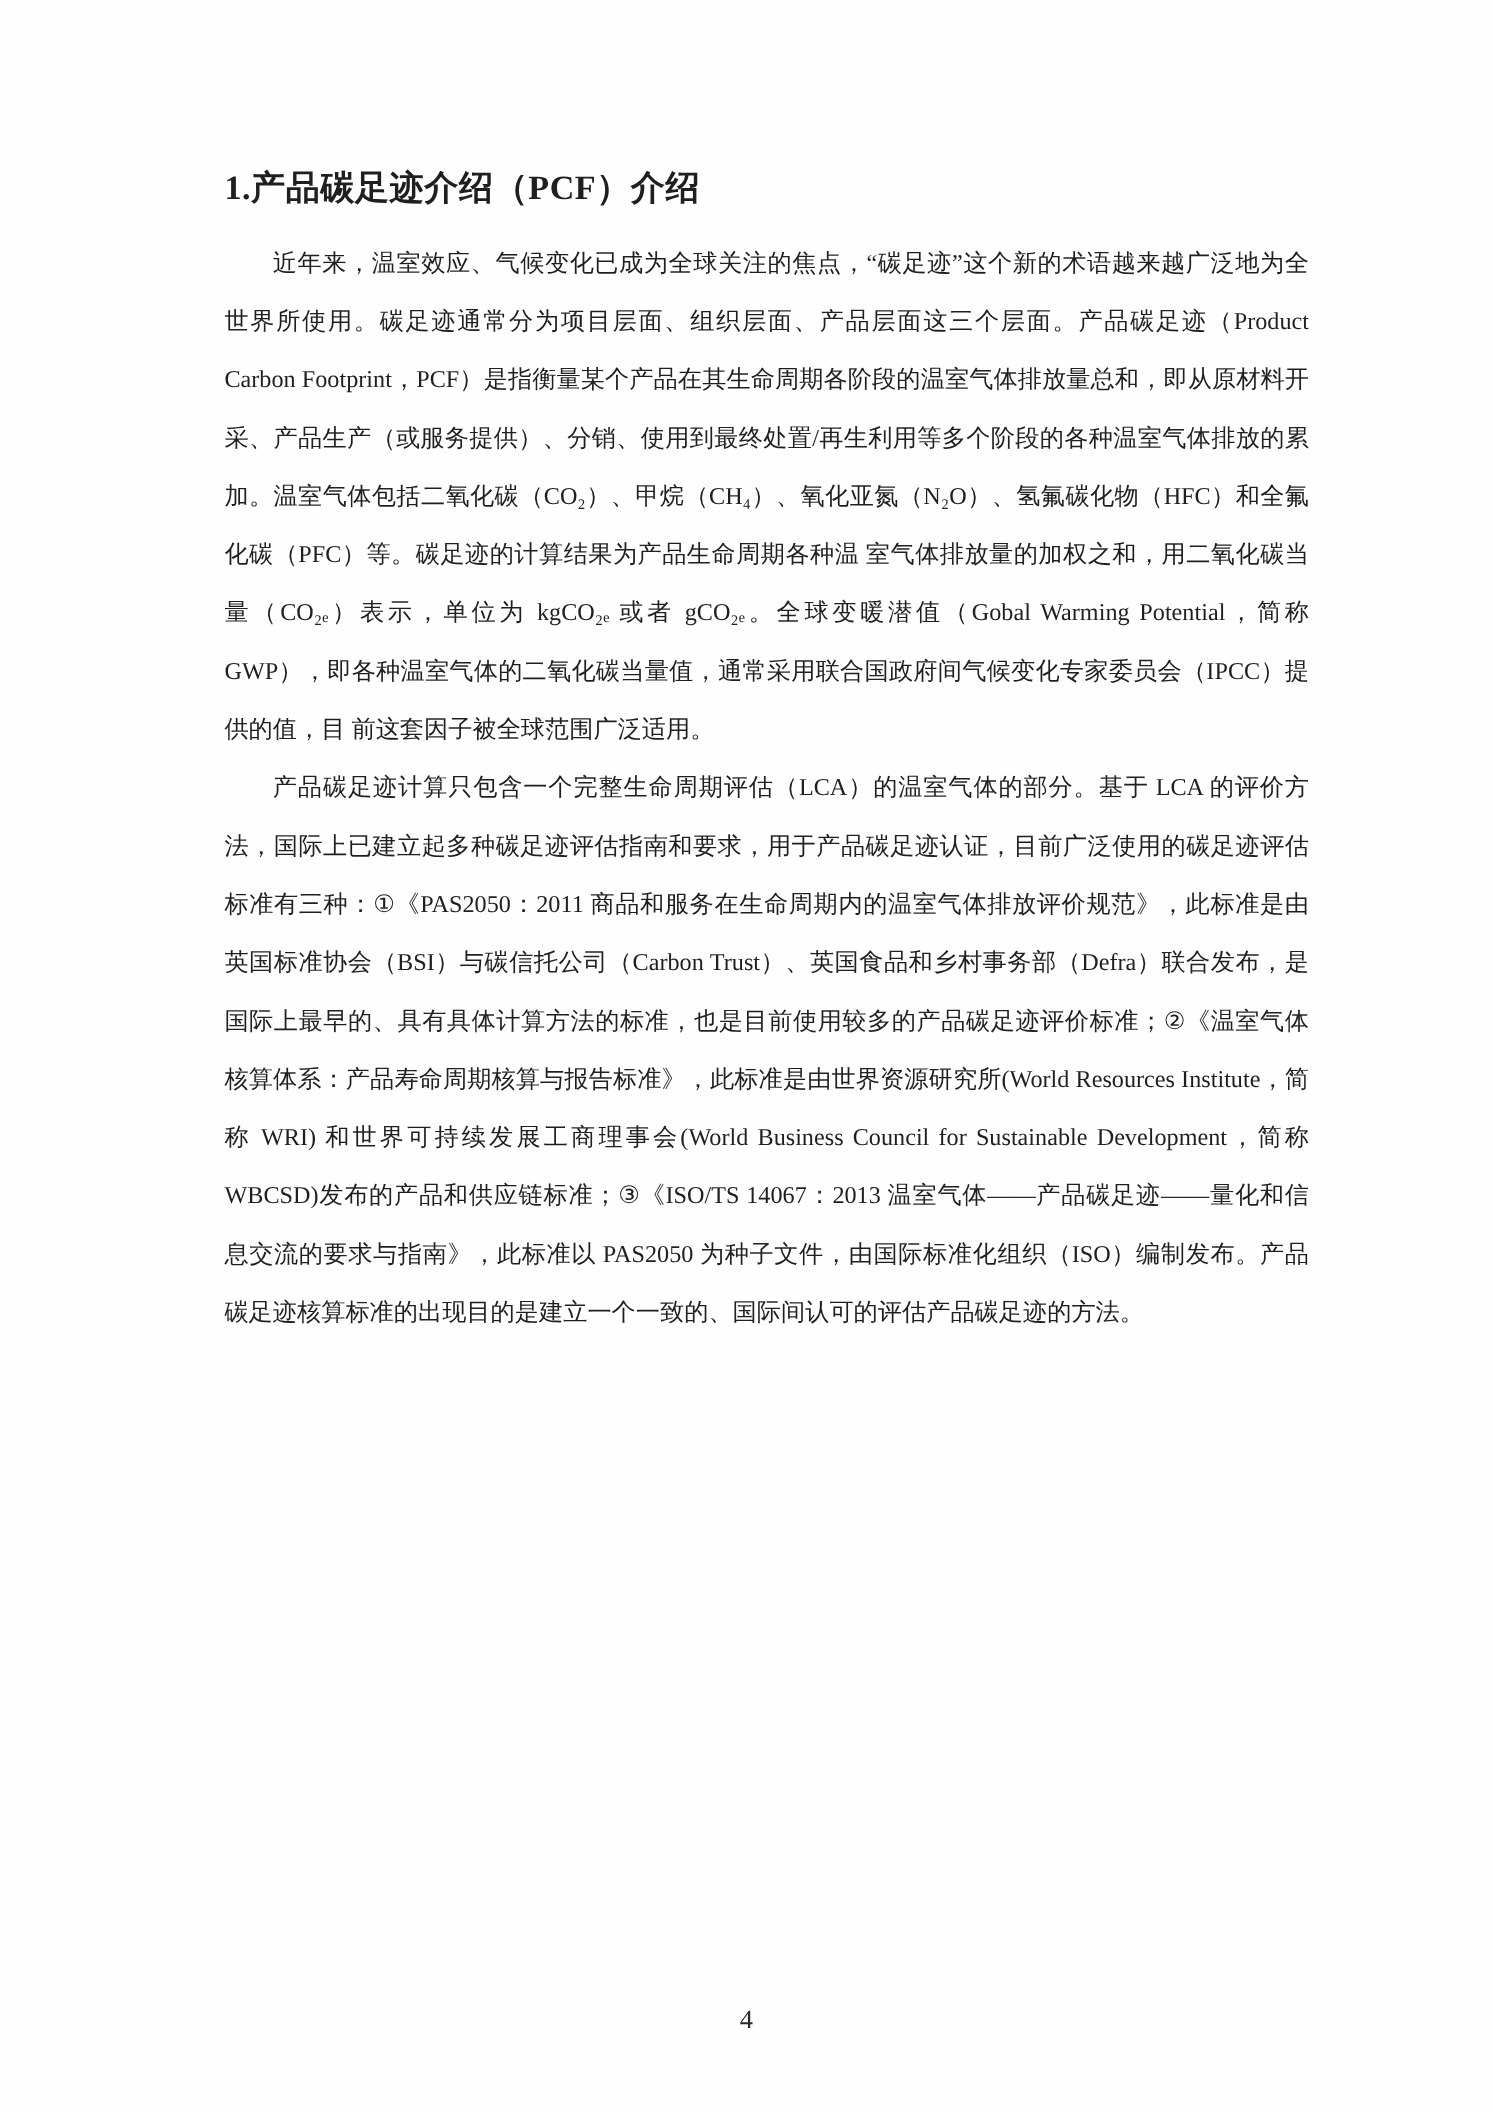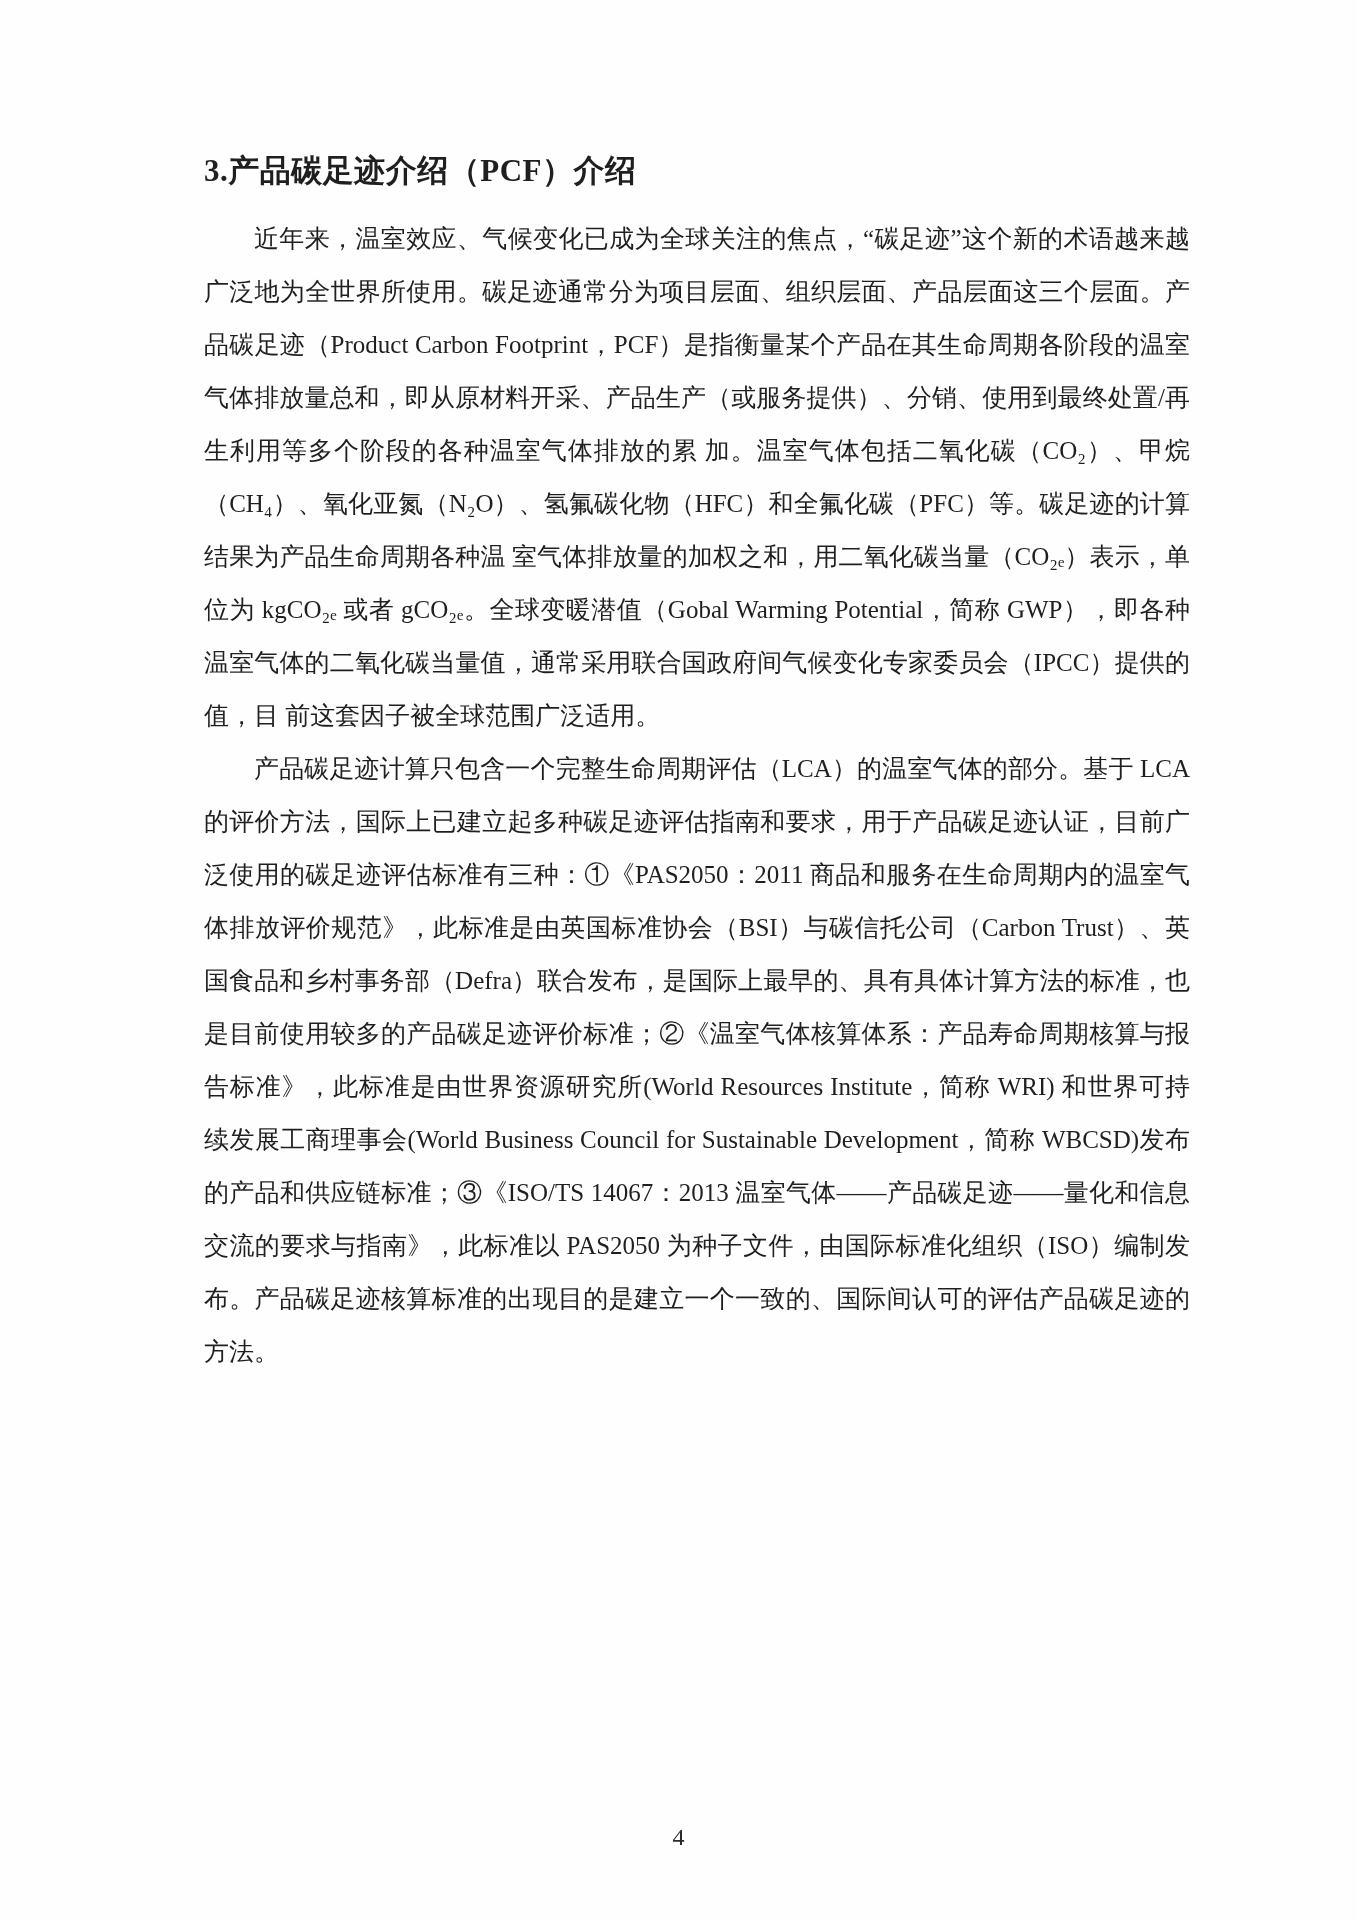--- a/index.html
+++ b/index.html
@@ -24,48 +24,47 @@
   }
   .doc-heading {
     font-size: 31px;
     line-height: 42px;
     font-weight: bold;
     margin: 0 0 20px 0;
     letter-spacing: 0.5px;
     white-space: nowrap;
   }
   .doc-para {
-    font-size: 25px;
+    font-size: 22px;
     line-height: 53px;
     margin: 0;
     text-align: justify;
     text-justify: inter-ideograph;
     text-indent: 2em;
     word-break: break-word;
-    font-family: Liberation Serif, serif;
   }
   .page-footer {
     position: absolute;
     left: 0;
     top: 1822px;
     width: 100%;
     text-align: center;
   }
   .page-number {
     font-size: 24px;
     line-height: 30px;
     color: #2a2a2a;
     display: inline-block;
   }
 </style>
 </head>
 <body>
 
 <div class="doc-page">
   <div class="doc-content">
-    <h1 class="doc-heading">3.产品碳足迹介绍（PCF）介绍</h1>
+    <h1 class="doc-heading">1.产品碳足迹介绍（PCF）介绍</h1>
     <p class="doc-para">近年来，温室效应、气候变化已成为全球关注的焦点，“碳足迹”这个新的术语越来越广泛地为全世界所使用。碳足迹通常分为项目层面、组织层面、产品层面这三个层面。产品碳足迹（Product Carbon Footprint，PCF）是指衡量某个产品在其生命周期各阶段的温室气体排放量总和，即从原材料开采、产品生产（或服务提供）、分销、使用到最终处置/再生利用等多个阶段的各种温室气体排放的累 加。温室气体包括二氧化碳（CO₂）、甲烷（CH₄）、氧化亚氮（N₂O）、氢氟碳化物（HFC）和全氟化碳（PFC）等。碳足迹的计算结果为产品生命周期各种温 室气体排放量的加权之和，用二氧化碳当量（CO₂ₑ）表示，单位为 kgCO₂ₑ 或者 gCO₂ₑ。全球变暖潜值（Gobal Warming Potential，简称 GWP），即各种温室气体的二氧化碳当量值，通常采用联合国政府间气候变化专家委员会（IPCC）提供的值，目 前这套因子被全球范围广泛适用。</p>
     <p class="doc-para">产品碳足迹计算只包含一个完整生命周期评估（LCA）的温室气体的部分。基于 LCA 的评价方法，国际上已建立起多种碳足迹评估指南和要求，用于产品碳足迹认证，目前广泛使用的碳足迹评估标准有三种：①《PAS2050：2011 商品和服务在生命周期内的温室气体排放评价规范》，此标准是由英国标准协会（BSI）与碳信托公司（Carbon Trust）、英国食品和乡村事务部（Defra）联合发布，是国际上最早的、具有具体计算方法的标准，也是目前使用较多的产品碳足迹评价标准；②《温室气体核算体系：产品寿命周期核算与报告标准》，此标准是由世界资源研究所(World Resources Institute，简称 WRI) 和世界可持续发展工商理事会(World Business Council for Sustainable Development，简称 WBCSD)发布的产品和供应链标准；③《ISO/TS 14067：2013 温室气体——产品碳足迹——量化和信息交流的要求与指南》，此标准以 PAS2050 为种子文件，由国际标准化组织（ISO）编制发布。产品碳足迹核算标准的出现目的是建立一个一致的、国际间认可的评估产品碳足迹的方法。</p>
   </div>
   <div class="page-footer">
     <span class="page-number">4</span>
   </div>
 </div>
 
 </body></html>

